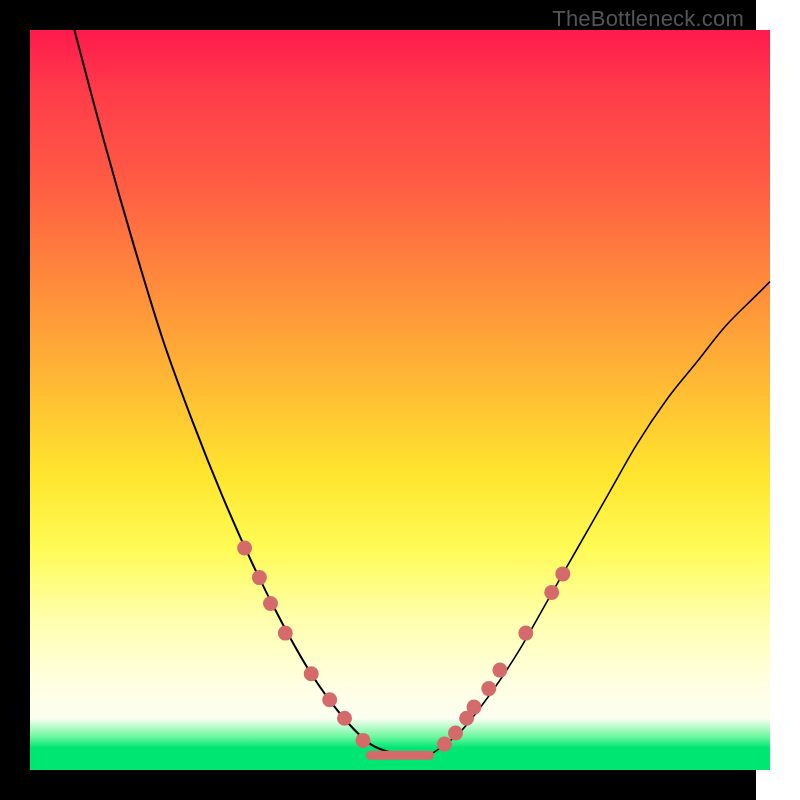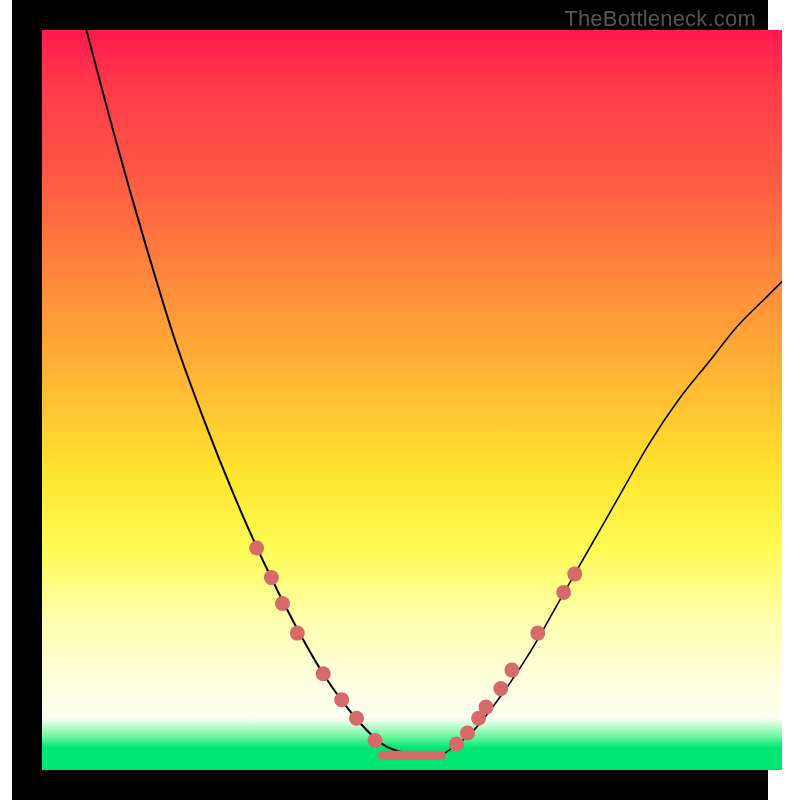--- a/index.html
+++ b/index.html
@@ -8,21 +8,20 @@
     width: 800px;
     height: 800px;
     overflow: hidden;
     font-family: Arial, Helvetica, sans-serif;
   }
   .chart-container {
     position: relative;
     width: 756px;
     height: 800px;
     background: #000;
-    margin-left: 12px;
   }
   .plot-area {
     position: absolute;
     left: 30px;
     top: 30px;
     width: 740px;
     height: 740px;
     
     background: linear-gradient(
       to bottom,

